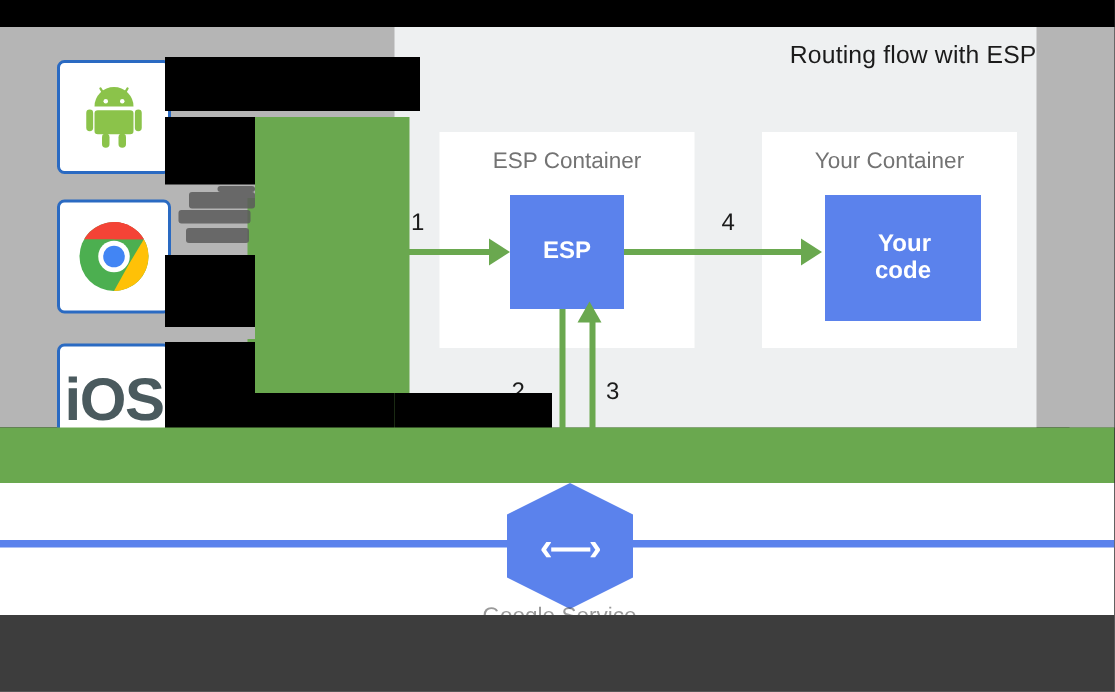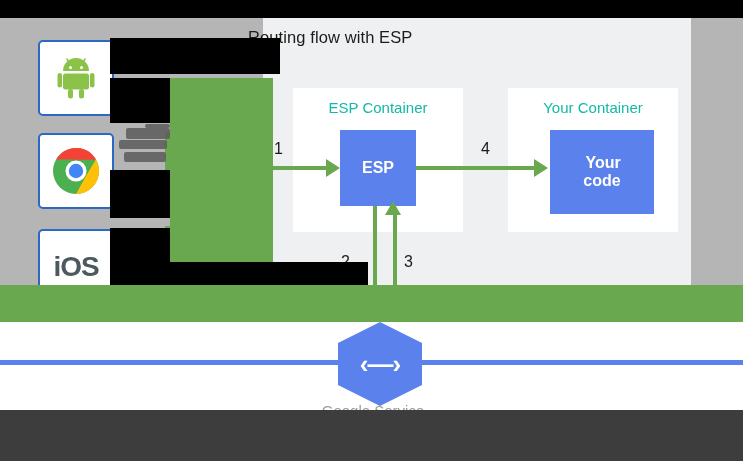--- a/index.html
+++ b/index.html
@@ -10,28 +10,28 @@
 
   
   #page-bg{left:0;top:18px;width:743px;height:267px;background:#b5b5b5;}
   #white-lower{left:0;top:322px;width:743px;height:139px;background:#ffffff;}
 
   
   #top-black{left:0;top:0;width:743px;height:18px;background:#000000;}
 
   
   #diagram-panel{left:263px;top:18px;width:428px;height:267px;background:#eef0f1;}
-  #diagram-title{position:absolute;left:248px;top:28px;width:428px;text-align:left;
+  #diagram-title{position:absolute;left:263px;top:28px;width:428px;text-align:right;
       font-size:16.5px;color:#1b1b1b;letter-spacing:.1px;}
 
   .container-panel{background:#ffffff;}
   #esp-container{left:293px;top:88px;width:170px;height:144px;}
   #your-container{left:508px;top:88px;width:170px;height:144px;}
   .container-label{position:absolute;top:99px;width:170px;text-align:center;
-      font-size:15px;color:#14b8a6;}
+      font-size:15px;color:#737373;}
   #esp-container-label{left:293px;}
   #your-container-label{left:508px;}
 
   .blue-box{background:#5b82ec;display:flex;align-items:center;justify-content:center;
       color:#ffffff;text-align:right;line-height:1.14;}
   #esp-box{left:340px;top:130px;width:76px;height:76px;font-size:16px;font-weight:bold;}
   #your-code-box{left:550px;top:130px;width:104px;height:84px;font-size:16px;font-weight:bold;}
 
   
   .gline-h{background:#6aa84f;height:4px;}
@@ -55,21 +55,21 @@
   #num4{left:481px;top:140px;}
   #num2{left:341px;top:253px;}
   #num3{left:404px;top:253px;}
 
   
   .icon-card{background:#ffffff;border:2px solid #2a6ac2;border-radius:5px;
       display:flex;align-items:center;justify-content:center;}
   #card-android{left:38px;top:40px;width:72px;height:72px;}
   #card-chrome{left:38px;top:133px;width:72px;height:72px;}
   #card-ios{left:38px;top:229px;width:72px;height:72px;}
-  #ios-text{font-size:28px;font-weight:bold;color:#4a5a5e;letter-spacing:-1px;}
+  #ios-text{font-size:40px;font-weight:bold;color:#4a5a5e;letter-spacing:-1px;}
 
   
   .black-block{background:#000000;}
   #blk-a{left:110px;top:38px;width:170px;height:36px;}
   #blk-b{left:110px;top:78px;width:60px;height:45px;}
   #blk-c{left:110px;top:170px;width:60px;height:48px;}
   #blk-d{left:110px;top:228px;width:60px;height:60px;}
   #blk-e{left:110px;top:262px;width:153px;height:36px;}
   #blk-f{left:263px;top:262px;width:105px;height:36px;}
   #blk-g{left:553px;top:0px;width:190px;height:18px;}

